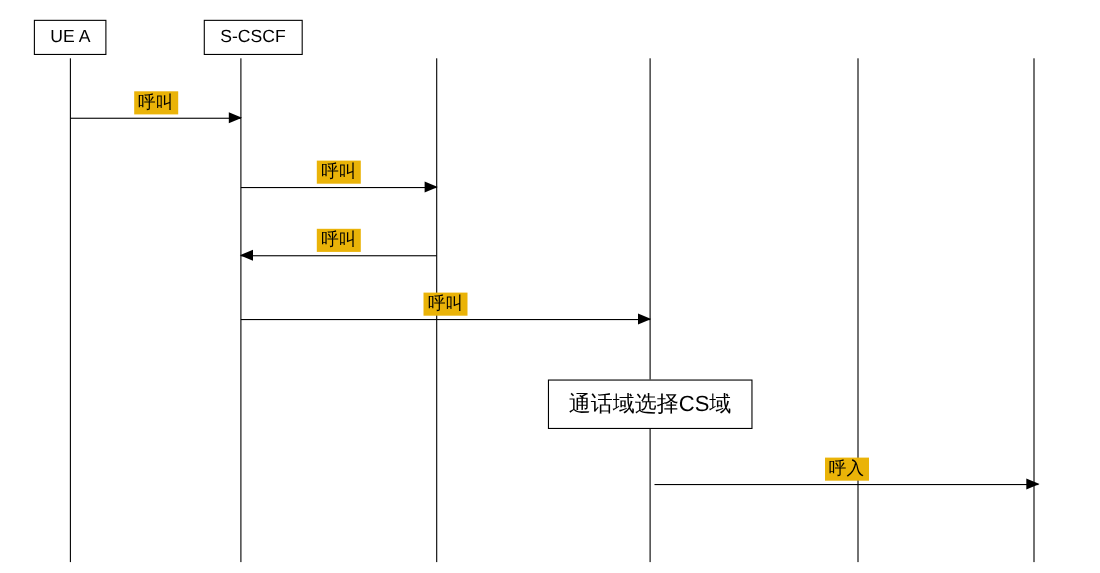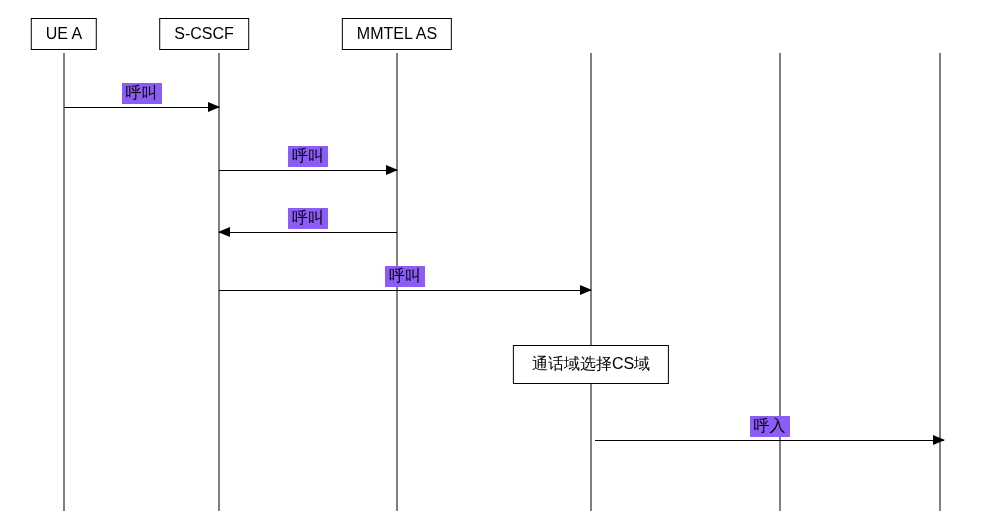--- a/index.html
+++ b/index.html
@@ -57,45 +57,44 @@
       border-bottom: 5px solid transparent;
       border-right: 12px solid #000;
     }
     .arrow-label {
       position: absolute;
       top: -24px;
       left: 50%;
       transform: translateX(-50%);
       font-size: 16px;
       white-space: nowrap;
-      background: #8b5cf6;
+      background: #eab308;
       padding: 0 4px;
     }
     .note-box {
       position: absolute;
       border: 1px solid #000;
       background: #fff;
       padding: 8px 18px;
-      font-size: 16px;
+      font-size: 20px;
       transform: translateX(-50%);
       white-space: nowrap;
     }
   </style>
 </head>
 <body>
 
 <div class="diagram">
 
   <div class="actor-box" style="left:64px">UE A</div>
   <div class="lifeline" style="left:64px"></div>
 
-  <div class="actor-box" style="left:204px">S-CSCF</div>
+  <div class="actor-box" style="left:230px">S-CSCF</div>
   <div class="lifeline" style="left:219px"></div>
 
-  <div class="actor-box" style="left:397px">MMTEL AS</div>
   <div class="lifeline" style="left:397px"></div>
 
   <div class="lifeline" style="left:591px"></div>
 
   <div class="lifeline" style="left:780px"></div>
 
   <div class="lifeline" style="left:940px"></div>
 
   <div class="arrow" style="left:64px; top:107px; width:155px;">
     <span class="arrow-label">呼叫</span>

